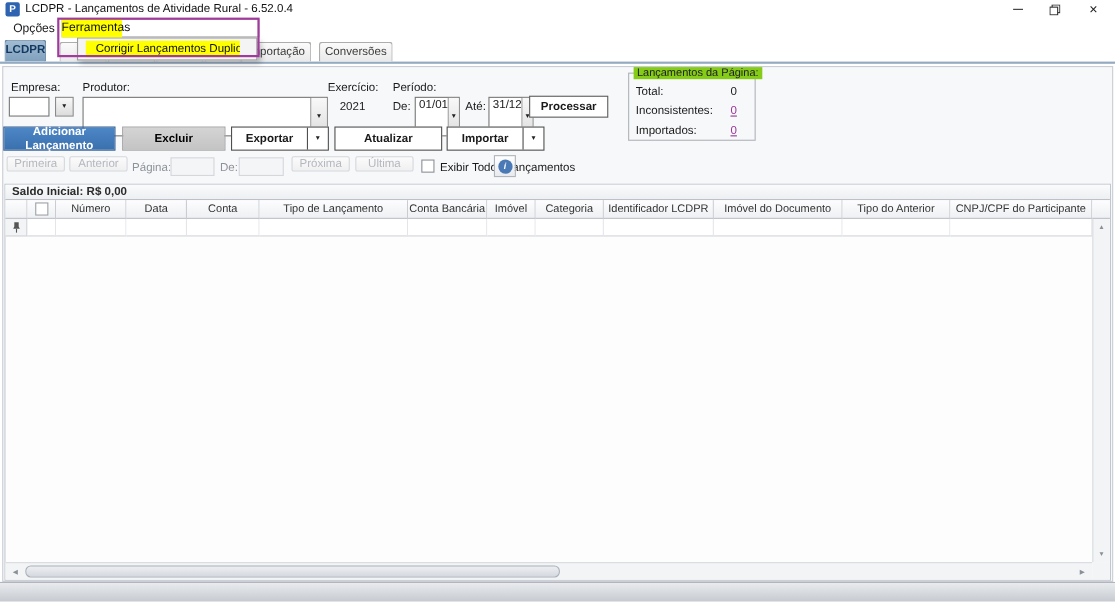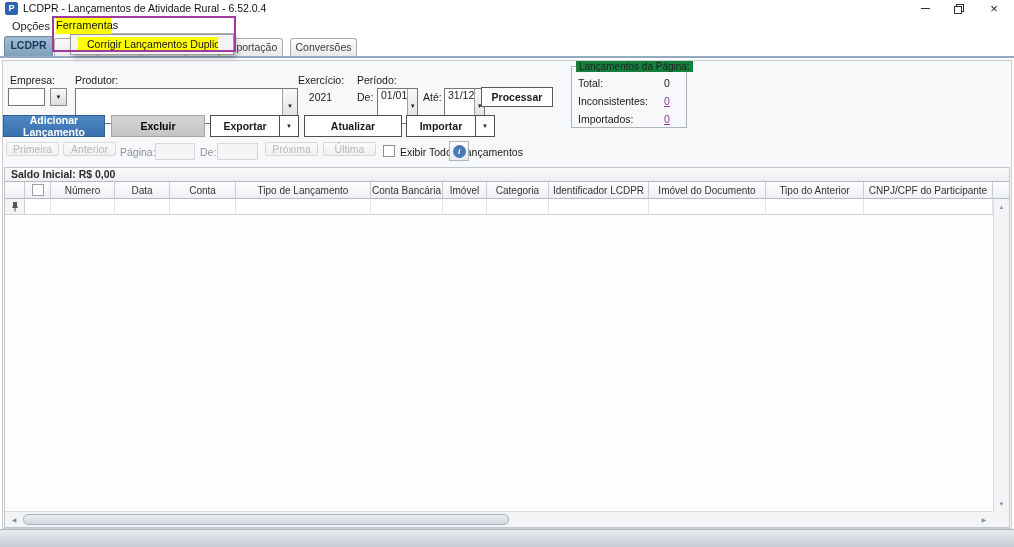--- a/index.html
+++ b/index.html
@@ -30,21 +30,21 @@
                         line-height:15px; padding-left:9px; font-size:10.5px; color:#111; white-space:nowrap; overflow:hidden; }
 
   
   #annotation-box { left:52px; top:16px; width:184px; height:36px; border:2px solid #a03a9c; z-index:60; pointer-events:none; }
 
   
   #tabstrip { left:0; top:35px; width:1014px; height:23px; background:#fff; border-bottom:2px solid #93aac1; }
   .tab { position:absolute; bottom:0; height:18px; border:1px solid #adadad; border-bottom:none;
          border-radius:3px 3px 0 0; background:linear-gradient(#fbfbfb,#e9e9e9); text-align:center;
          font-size:10.5px; line-height:17px; color:#3c3c3c; }
-  #tab-lcdpr { left:4px; width:49px; height:20px; background:linear-gradient(#a3bcd2,#7fa0bd);
+  #tab-lcdpr { left:4px; width:38px; height:20px; background:linear-gradient(#a3bcd2,#7fa0bd);
                border-color:#6888a7; color:#12395f; font-weight:bold; z-index:10; }
   #tab-stub1 { left:54px; width:43px; z-index:5; } #tab-stub2 { left:98px; width:43px; z-index:5; }
   #tab-stub3 { left:142px; width:43px; z-index:5; } #tab-stub4 { left:186px; width:33px; z-index:5; }
   #tab-importacao { left:219px; width:64px; z-index:6; }
   #tab-conversoes { left:290px; width:67px; }
 
   
   #content-panel { left:2px; top:60px; width:1010px; height:469px; background:#f7f8fa; border:1px solid #c9ced4; }
   .lbl { position:absolute; font-size:10.5px; color:#1a1a1a; white-space:nowrap; }
   .txtbox { position:absolute; height:18px; background:#fff; border:1px solid #767676; }
@@ -60,21 +60,21 @@
                   border:1px solid #8a8a8a; display:flex; align-items:center; justify-content:center; }
   #produtor-combo { left:72px; top:27px; width:223px; }
   #exercicio-value { left:295px; top:30px; width:45px; text-align:center; }
   #lbl-de { left:354px; top:30px; } #de-combo { left:374px; top:27px; width:41px; }
   #lbl-ate { left:420px; top:30px; } #ate-combo { left:441px; top:27px; width:41px; }
   #processar-btn { left:478px; top:26px; width:72px; height:20px; background:#fff; border:1px solid #5a5a5a;
                    font-weight:bold; font-size:10.5px; text-align:center; line-height:18px; }
 
   
   #summary-box { left:568px; top:5px; width:116px; height:62px; border:1px solid #aeb3b9; }
-  #summary-title { position:absolute; top:-6px; left:4px; background:#15803d; padding:0 3px; font-size:10px; color:#222; white-space:nowrap; }
+  #summary-title { position:absolute; top:-6px; left:4px; background:#84cc16; padding:0 3px; font-size:10px; color:#222; white-space:nowrap; }
   .sum-lbl { position:absolute; left:6px; font-size:10.5px; }
   .sum-val { position:absolute; left:88px; width:14px; text-align:center; font-size:10.5px; }
   .link { color:#993399; text-decoration:underline; cursor:pointer; }
 
   
   .tb-btn { position:absolute; top:54px; height:22px; font-size:10.5px; font-weight:bold; text-align:center;
             display:flex; align-items:center; justify-content:center; }
   #btn-adicionar { left:0px; width:102px; background:linear-gradient(#4e87c6,#3a70ae); border:1px solid #2f5d94; color:#fff; }
   #btn-excluir { left:108px; width:94px; background:linear-gradient(#d4d4d4,#c4c4c4); border:1px solid #a5a5a5; color:#000; }
   .split-btn { border:1px solid #4f4f4f; background:#fff; padding:0; }

